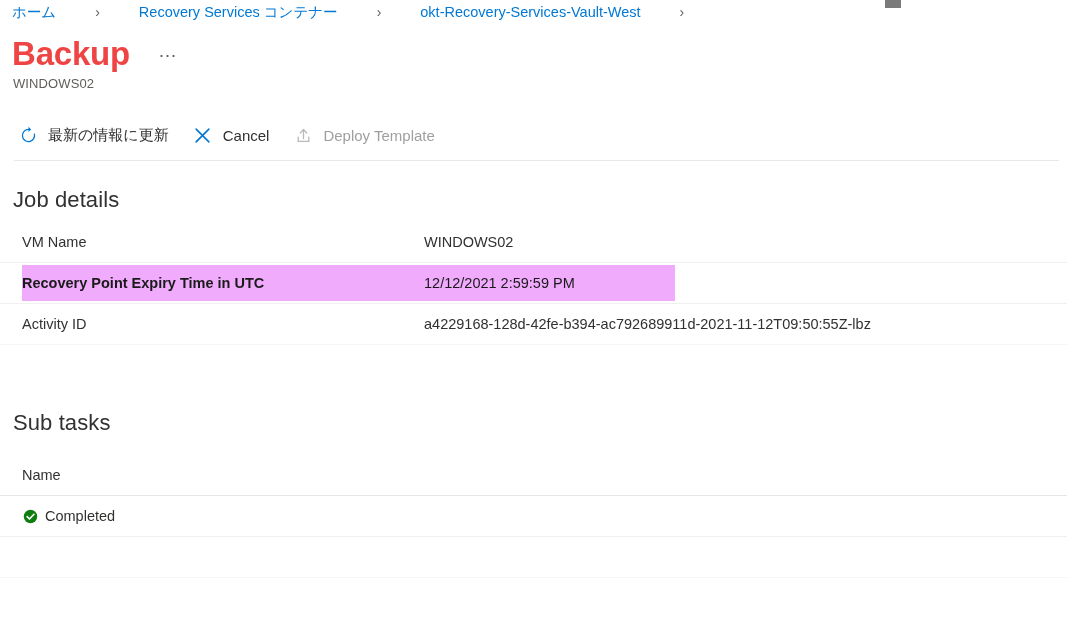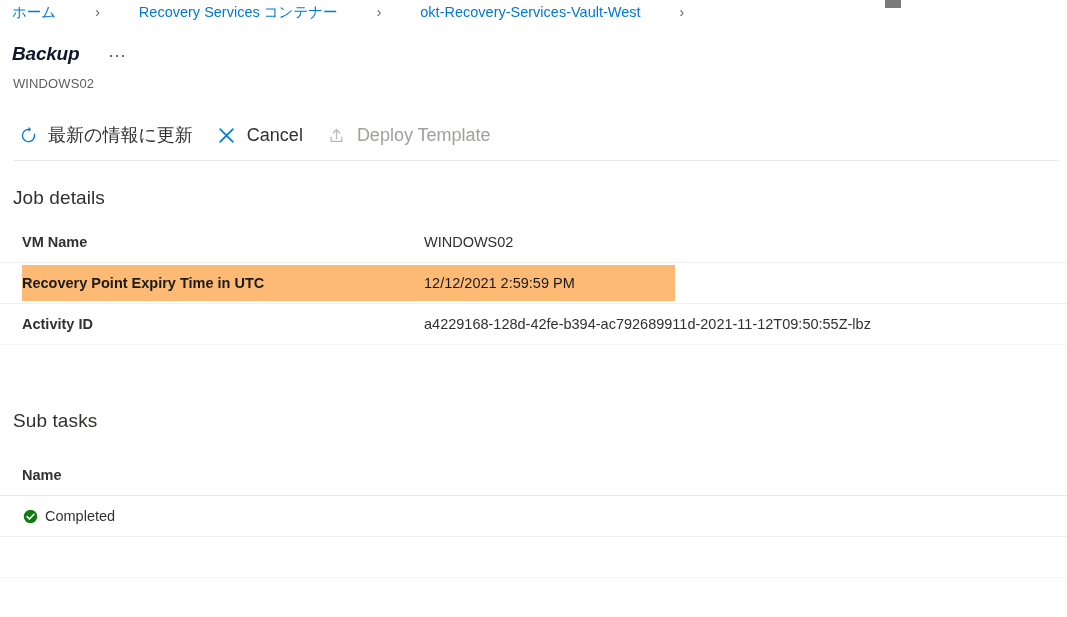--- a/index.html
+++ b/index.html
@@ -55,26 +55,25 @@
 
   
   .title-row {
     position: absolute;
     left: 12px;
     top: 36px;
     display: flex;
     align-items: center;
   }
   .page-title {
-    font-size: 19px;
+    font-size: 33px;
     font-weight: 600;
-    color: #0f172a;
+    color: #ef4444;
     letter-spacing: -0.2px;
     line-height: 36px;
-    font-style: italic;
   }
   .ellipsis-btn {
     margin-left: 22px;
     color: #605e5c;
     font-size: 19px;
     line-height: 16px;
     padding: 2px 6px 8px 6px;
     cursor: pointer;
     user-select: none;
     border-radius: 2px;
@@ -99,21 +98,21 @@
   }
   .cmd {
     display: flex;
     align-items: center;
     height: 32px;
     padding: 0 10px 0 6px;
     margin-right: 6px;
     border-radius: 2px;
     cursor: pointer;
     user-select: none;
-    font-size: 18px;
+    font-size: 15px;
     color: #323130;
     white-space: nowrap;
   }
   .cmd.disabled {
     color: #a19f9d;
     cursor: default;
   }
   .cmd .glyph {
     width: 24px;
     height: 22px;
@@ -128,21 +127,21 @@
     left: 14px;
     top: 160px;
     width: 1045px;
     height: 1px;
     background: #e8e8e8;
   }
 
   
   .section-title {
     position: absolute;
-    font-size: 19px;
+    font-size: 22px;
     font-weight: 400;
     color: #323130;
     letter-spacing: 0.1px;
   }
   #job-details-heading { left: 13px; top: 187px; }
   #sub-tasks-heading   { left: 13px; top: 410px; }
 
   
   .tbl {
     position: absolute;
@@ -167,33 +166,33 @@
     font-size: 14.5px;
     color: #323130;
   }
   .tbl .c2 {
     flex: 1;
     font-size: 14.5px;
     color: #323130;
     display: flex;
     align-items: center;
   }
-  .tbl .bold { font-weight: 700; }
+  .tbl .bold { font-weight: 400; }
 
   
   #job-details-table { top: 222px; }
   #job-details-table .row { height: 41px; }
 
   
   .row.highlight {
     padding-left: 0;
     border-bottom: 1px solid #f0f0f0;
   }
   .row.highlight .hl-band {
-    background: #fdba74;
+    background: #f0abfc;
     height: 36px;
     width: 653px;
     margin-left: 22px;
     display: flex;
     align-items: center;
     padding-left: 0;
   }
   .row.highlight .hl-band .c1 {
     width: 402px;
     font-weight: 600;

